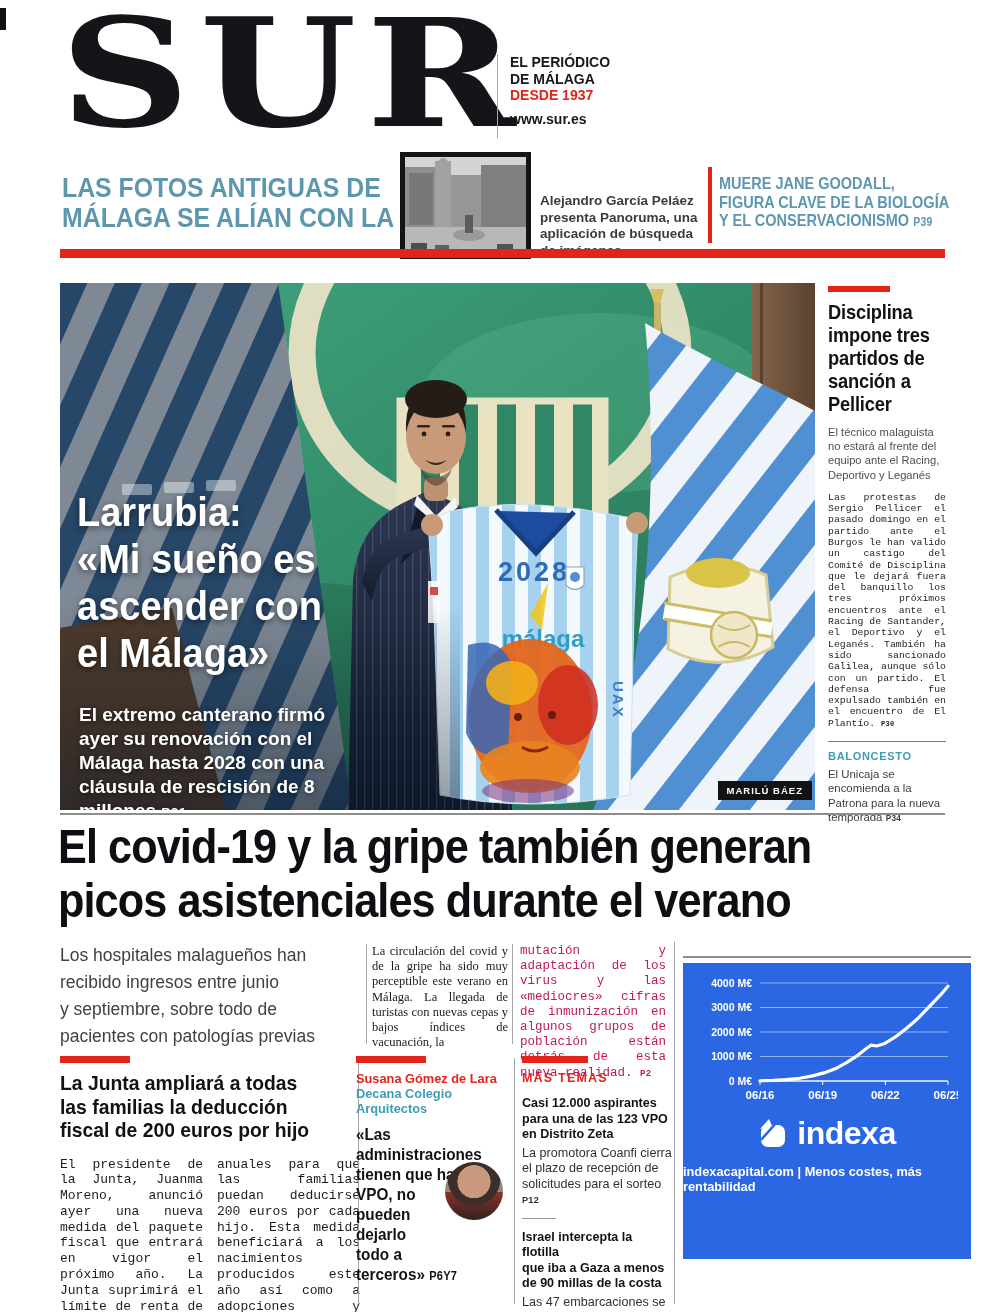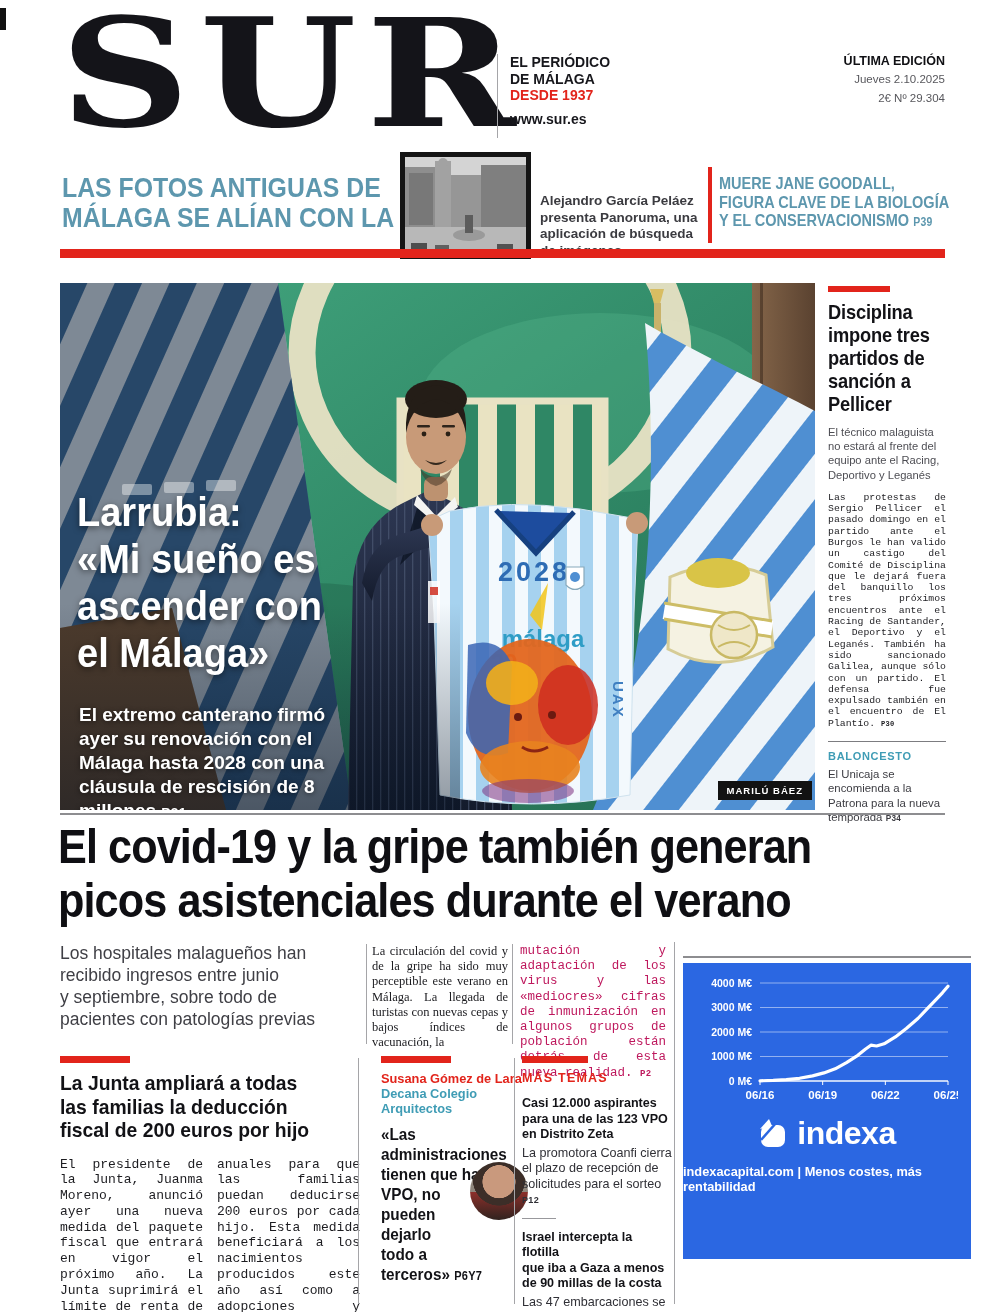--- a/index.html
+++ b/index.html
@@ -53,40 +53,40 @@
   .sb-body{margin-top:10px;width:118px;font-family:Liberation Mono, monospace;font-size:9.8px;line-height:11.3px;
            text-align:justify;color:#1c1c20;hyphens:auto;}
   .sb-div{margin-top:11px;width:118px;border-top:1.5px solid #7c7c80;}
   .sb-kick{margin-top:8px;font-weight:800;font-size:11px;letter-spacing:.7px;color:var(--teal2);}
   .sb-h3{margin-top:5px;width:122px;font-size:11.4px;line-height:14.4px;color:#3c3c42;}
 
   
   #rule-top{left:60px;top:813px;width:885px;}
   #covid-head{left:58px;top:820px;width:1000px;font-weight:800;font-size:48px;line-height:54px;
               letter-spacing:-1px;color:#0f0f13;transform:scaleX(.9);}
-  #covid-stand{left:60px;top:942px;width:310px;font-size:17.5px;line-height:22px;color:#3f3f45;}
+  #covid-stand{left:60px;top:942px;width:310px;font-size:17.5px;line-height:27px;color:#3f3f45;}
   #covid-c1{left:372px;top:944px;width:136px;font-family:"Liberation Serif",serif;font-size:12.5px;
             line-height:15.2px;text-align:justify;color:#1b1b1f;hyphens:auto;}
   #covid-c2{left:520px;top:944px;width:146px;font-family:Liberation Mono, monospace;font-size:12.5px;
             line-height:15.2px;text-align:justify;color:#be185d;hyphens:auto;}
   #ivr1{left:366px;top:944px;height:100px;}
   #ivr2{left:512px;top:944px;height:100px;}
   #ivr3{left:674px;top:942px;height:362px;}
 
   
   .redbar{height:7px;background:var(--accent);}
   #junta{left:60px;top:1056px;width:300px;}
   #junta .redbar{width:70px;}
   .jt-h2{margin-top:8px;width:322px;font-weight:800;font-size:21px;line-height:23.5px;color:#121216;
          transform:scaleX(.92);transform-origin:0 0;}
   .jt-cols{margin-top:15px;display:flex;gap:14px;}
   .jt-col{width:143px;font-family:Liberation Mono, monospace;font-size:13px;line-height:15.8px;
           text-align:justify;color:#1c1c20;hyphens:auto;}
 
-  #interview{left:381px;top:1056px;width:146px;}
+  #interview{left:356px;top:1056px;width:146px;}
   #interview .redbar{width:70px;}
   .iv-name{margin-top:8px;font-weight:800;font-size:12.8px;line-height:15px;color:var(--accent);}
   .iv-role{font-weight:800;font-size:12.8px;line-height:15px;color:var(--teal2);}
   .iv-quote{margin-top:9px;width:162px;font-weight:800;font-size:17px;line-height:20px;color:#121216;
             transform:scaleX(.9);transform-origin:0 0;}
   .iv-photo{position:absolute;left:89px;top:106px;width:58px;height:58px;border-radius:50%;overflow:hidden;
             background:
               radial-gradient(circle at 50% 34%, #c9997d 0 34%, rgba(0,0,0,0) 35%),
               radial-gradient(circle at 50% 30%, #3c2e28 0 52%, rgba(0,0,0,0) 53%),
               linear-gradient(180deg, #8f867c 0 52%, #8c2f2a 52%, #30231f 100%);}
@@ -116,25 +116,20 @@
 <div id="page">
 
   <div class="abs" id="corner-mark"></div>
   <div class="abs" id="sur-logo">SUR</div>
   <div class="abs vrule" id="mast-div"></div>
   <div class="abs" id="mast-center">
     <div>EL PERIÓDICO</div>
     <div>DE MÁLAGA</div>
     <div class="red">DESDE 1937</div>
     <div class="www">www.sur.es</div>
-  </div>
-  <div class="abs" id="mast-right">
-    <div class="ed">ÚLTIMA EDICIÓN</div>
-    <div class="sub">Jueves 2.10.2025</div>
-    <div class="sub">2€  Nº 29.304</div>
   </div>
 
   <div class="abs cond" id="strip-left">LAS FOTOS ANTIGUAS DE<br>MÁLAGA SE ALÍAN CON LA IA</div>
   <div class="abs" id="strip-thumb">
     <svg width="121" height="97" viewBox="0 0 121 97">
       <rect width="121" height="97" fill="#d4d4d4"></rect>
       <rect x="0" y="10" width="34" height="62" fill="#8e8e8e"></rect>
       <rect x="30" y="4" width="16" height="68" fill="#a2a2a2"></rect>
       <circle cx="38" cy="6" r="5" fill="#a2a2a2"></circle>
       <rect x="46" y="18" width="30" height="54" fill="#969696"></rect>

